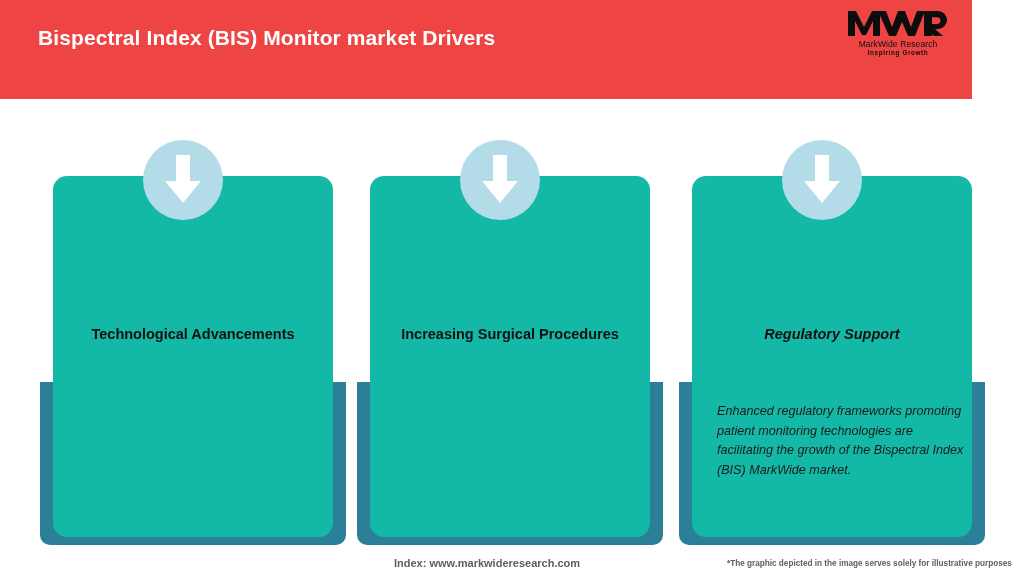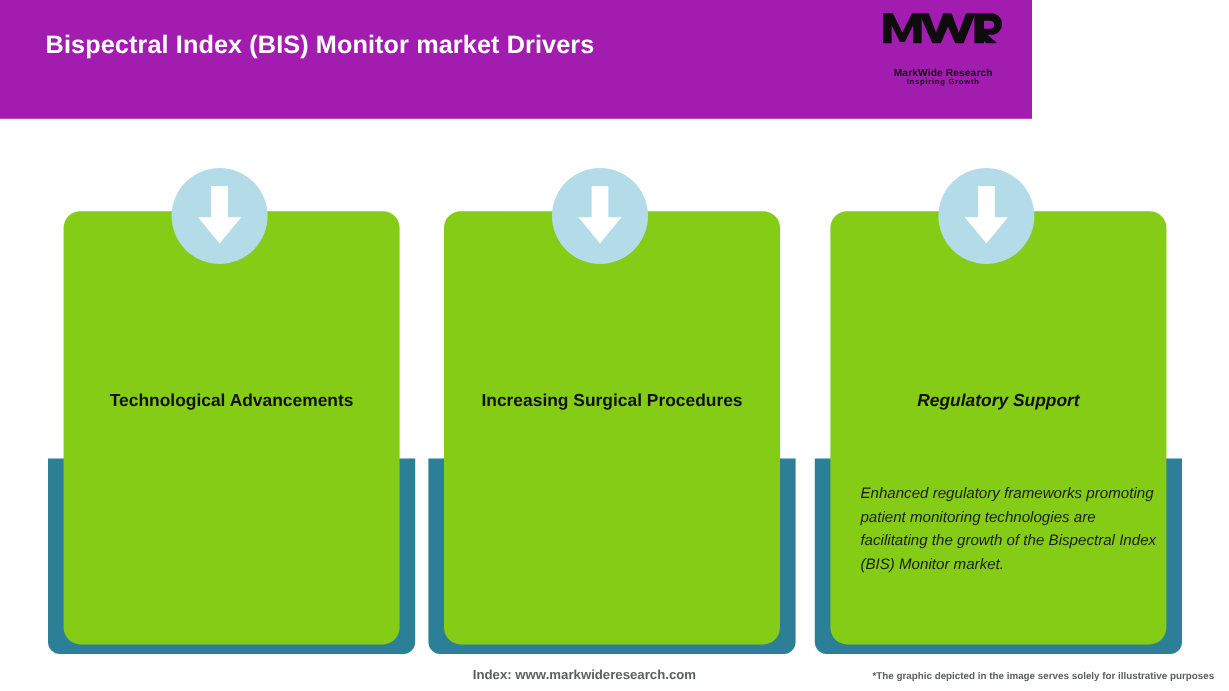--- a/index.html
+++ b/index.html
@@ -13,23 +13,23 @@
     font-family: "Liberation Sans", sans-serif;
     overflow: hidden;
     position: relative;
   }
 
   
   .header {
     position: absolute;
     left: 0;
     top: 0;
-    width: 860px;
+    width: 972px;
     height: 99px;
-    background: #a21caf;
+    background: #ef4444;
   }
   .header-title {
     position: absolute;
     left: 38px;
     top: 26px;
     font-size: 21px;
     font-weight: bold;
     color: #ffffff;
     letter-spacing: 0.1px;
     white-space: nowrap;
@@ -45,25 +45,25 @@
     text-align: center;
   }
   .logo-mark {
     display: block;
     width: 100%;
     height: 30px;
   }
   .logo-name {
     display: block;
     font-size: 8.5px;
-    font-weight: bold;
+    font-weight: normal;
     color: #101010;
     letter-spacing: 0.1px;
     line-height: 10px;
-    margin-top: 17px;
+    margin-top: 1px;
   }
   .logo-tag {
     display: block;
     font-size: 6.4px;
     font-weight: bold;
     color: #101010;
     letter-spacing: 0.6px;
     line-height: 8px;
   }
 
@@ -97,21 +97,21 @@
     border-bottom-right-radius: 10px;
   }
 
   
   .card {
     position: absolute;
     left: 13px;
     top: 77px;
     width: 280px;
     height: 361px;
-    background: #84cc16;
+    background: #14b8a6;
     border-radius: 14px;
   }
 
   
   .badge {
     position: absolute;
     left: 103px;
     top: 41px;
     width: 80px;
     height: 80px;
@@ -212,21 +212,21 @@
       <svg width="38" height="50" viewBox="0 0 38 50">
         <polygon points="12,0 26,0 26,26 37,26 19,48 1,26 12,26" fill="#ffffff"></polygon>
       </svg>
     </div>
   </div>
 
   <div class="column col-2">
     <div class="frame"></div>
     <div class="card">
       <div class="card-title">Regulatory Support</div>
-      <div class="card-body">Enhanced regulatory frameworks promoting patient monitoring technologies are facilitating the growth of the Bispectral Index (BIS) Monitor market.</div>
+      <div class="card-body">Enhanced regulatory frameworks promoting patient monitoring technologies are facilitating the growth of the Bispectral Index (BIS) MarkWide market.</div>
     </div>
     <div class="badge">
       <svg width="38" height="50" viewBox="0 0 38 50">
         <polygon points="12,0 26,0 26,26 37,26 19,48 1,26 12,26" fill="#ffffff"></polygon>
       </svg>
     </div>
   </div>
 
 </div>
 

